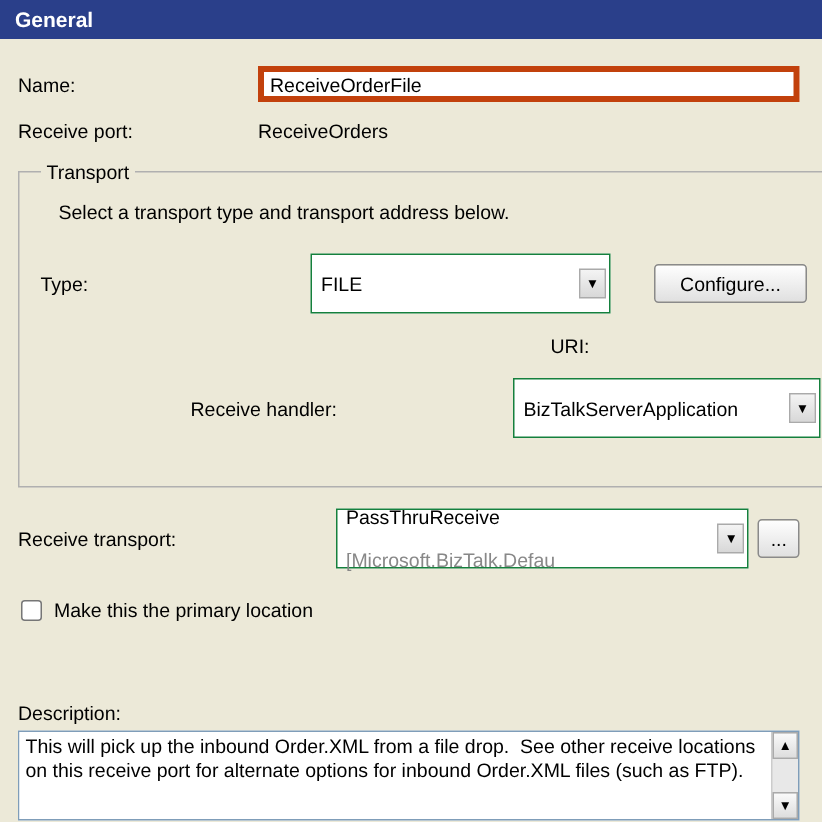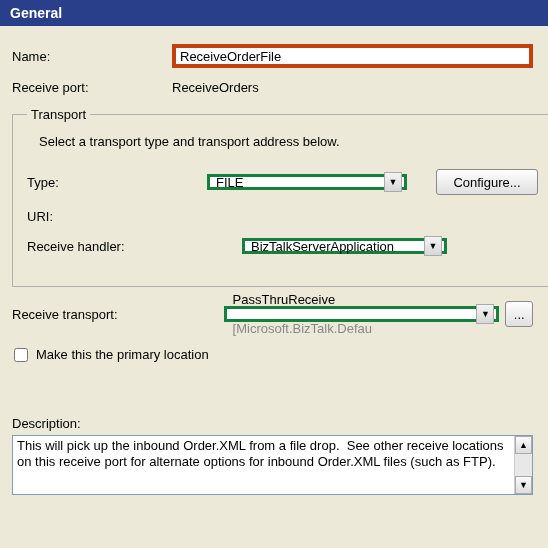--- a/index.html
+++ b/index.html
@@ -57,32 +57,33 @@
     padding: 0 4px;
     font-size: 13px;
   }
   .transport-instr {
     margin: 2px 0 20px 12px;
   }
   .t-row {
     display: flex;
     align-items: center;
     margin: 14px 0;
+    justify-content: flex-end;
   }
   .t-label {
     width: 180px;
     flex-shrink: 0;
   }
   .select-box {
     display: inline-flex;
     align-items: center;
     justify-content: space-between;
     background: #fff;
-    border: 3px solid #15803d;
-    height: 16px;
+    border: 1px solid #15803d;
+    height: 40px;
     padding: 0 2px 0 6px;
   }
   .select-box.type { width: 200px; }
   .select-box.handler { width: 205px; margin-left: 35px;}
   .select-box.pipeline { width: 280px; }
   .select-btn {
     width: 18px;
     height: 20px;
     background: linear-gradient(#f4f4f4,#d8d8d8);
     border: 1px solid #aaa;

